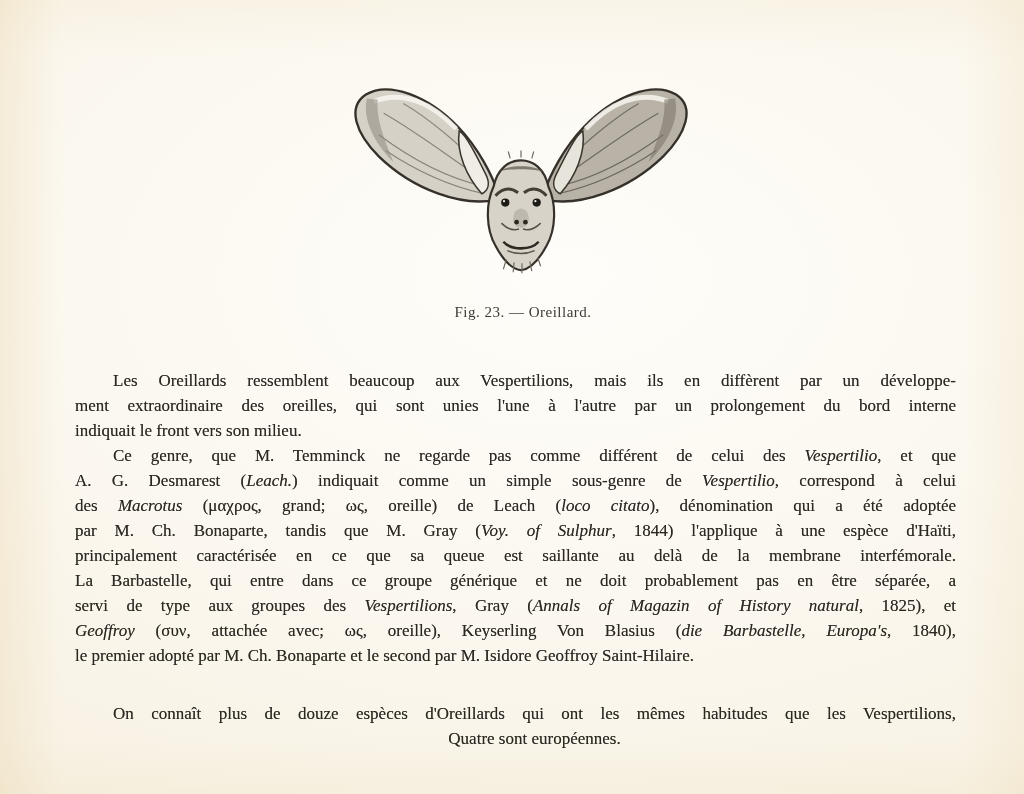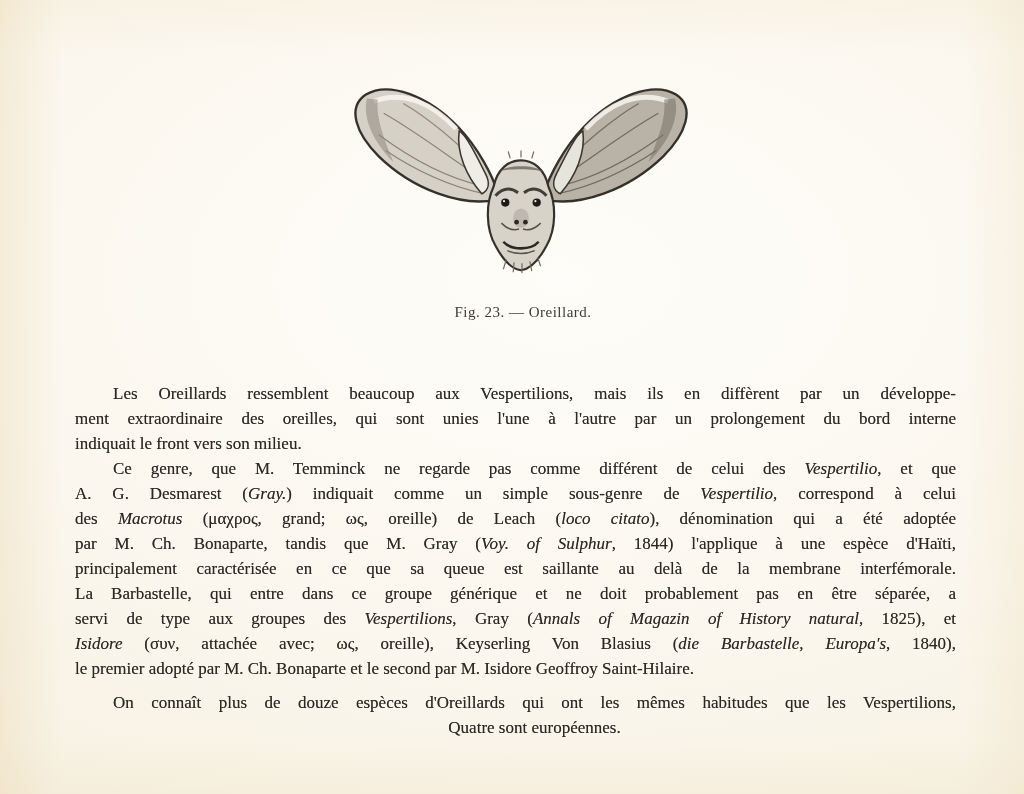--- a/index.html
+++ b/index.html
@@ -16,26 +16,26 @@
       linear-gradient(90deg, rgba(236,219,183,0.40) 0%, rgba(236,219,183,0) 6%, rgba(236,219,183,0) 94%, rgba(238,222,188,0.28) 100%),
       linear-gradient(180deg, rgba(240,226,196,0.22) 0%, rgba(240,226,196,0) 7%, rgba(240,226,196,0) 93%, rgba(238,224,192,0.22) 100%);
   }
   .figure-block { padding-top: 74px; width: 100%; text-align: center; }
   .bat-svg { width: 374px; height: 208px; display: inline-block; margin-left: 18px; }
   .figure-caption {
     margin-top: 18px; font-size: 15px; letter-spacing: 0.5px;
     color: #3e3a33; text-align: center; padding-left: 22px;
   }
   .text-block {
-    position: absolute; left: 75px; top: 381px; width: 881px;
+    position: absolute; left: 75px; top: 368px; width: 881px;
     font-size: 17px; line-height: 25px;
     text-shadow: 0 0 0.5px rgba(43,40,35,0.55);
   }
   .para { margin: 0; }
-  .para.spaced { margin-top: 9px; }
+  .para.spaced { margin-top: 33px; }
   .line { height: 25px; overflow: hidden; }
   .line.justify { text-align: justify; text-align-last: justify; }
   .line.indent { text-indent: 38px; text-align: center; }
   .line i { font-style: italic; }
 </style>
 </head>
 <body>
 
 <div class="scan-vignette"></div>
 
@@ -89,27 +89,27 @@
 </div>
 
 <div class="text-block">
     <div class="para">
       <div class="line justify indent"><span>Les Oreillards ressemblent beaucoup aux Vespertilions, mais ils en diffèrent par un développe-</span></div>
       <div class="line justify"><span>ment extraordinaire des oreilles, qui sont unies l'une à l'autre par un prolongement du bord interne</span></div>
       <div class="line"><span>indiquait le front vers son milieu.</span></div>
     </div>
     <div class="para">
       <div class="line justify indent"><span>Ce genre, que M. Temminck ne regarde pas comme différent de celui des </span><i>Vespertilio</i><span>, et que</span></div>
-      <div class="line justify"><span>A. G. Desmarest (</span><i>Gray.</i><span>) indiquait comme un simple sous-genre de </span><i>Vespertilio</i><span>, correspond à celui</span></div>
+      <div class="line justify"><span>A. G. Desmarest (</span><i>Leach.</i><span>) indiquait comme un simple sous-genre de </span><i>Vespertilio</i><span>, correspond à celui</span></div>
       <div class="line justify"><span>des </span><i>Macrotus</i><span> (μαχρος, grand; ως, oreille) de Leach (</span><i>loco citato</i><span>), dénomination qui a été adoptée</span></div>
       <div class="line justify"><span>par M. Ch. Bonaparte, tandis que M. Gray (</span><i>Voy. of Sulphur</i><span>, 1844) l'applique à une espèce d'Haïti,</span></div>
       <div class="line justify"><span>principalement caractérisée en ce que sa queue est saillante au delà de la membrane interfémorale.</span></div>
       <div class="line justify"><span>La Barbastelle, qui entre dans ce groupe générique et ne doit probablement pas en être séparée, a</span></div>
       <div class="line justify"><span>servi de type aux groupes des </span><i>Vespertilions</i><span>, Gray (</span><i>Annals of Magazin of History natural</i><span>, 1825), et</span></div>
-      <div class="line justify"><i>Isidore</i><span> (συν, attachée avec; ως, oreille), Keyserling Von Blasius (</span><i>die Barbastelle, Europa's</i><span>, 1840),</span></div>
+      <div class="line justify"><i>Geoffroy</i><span> (συν, attachée avec; ως, oreille), Keyserling Von Blasius (</span><i>die Barbastelle, Europa's</i><span>, 1840),</span></div>
       <div class="line"><span>le premier adopté par M. Ch. Bonaparte et le second par M. Isidore Geoffroy Saint-Hilaire.</span></div>
     </div>
     <div class="para spaced">
       <div class="line justify indent"><span>On connaît plus de douze espèces d'Oreillards qui ont les mêmes habitudes que les Vespertilions,</span></div>
     </div>
     <div class="para">
       <div class="line indent"><span>Quatre sont européennes.</span></div>
     </div>
   </div>
 

